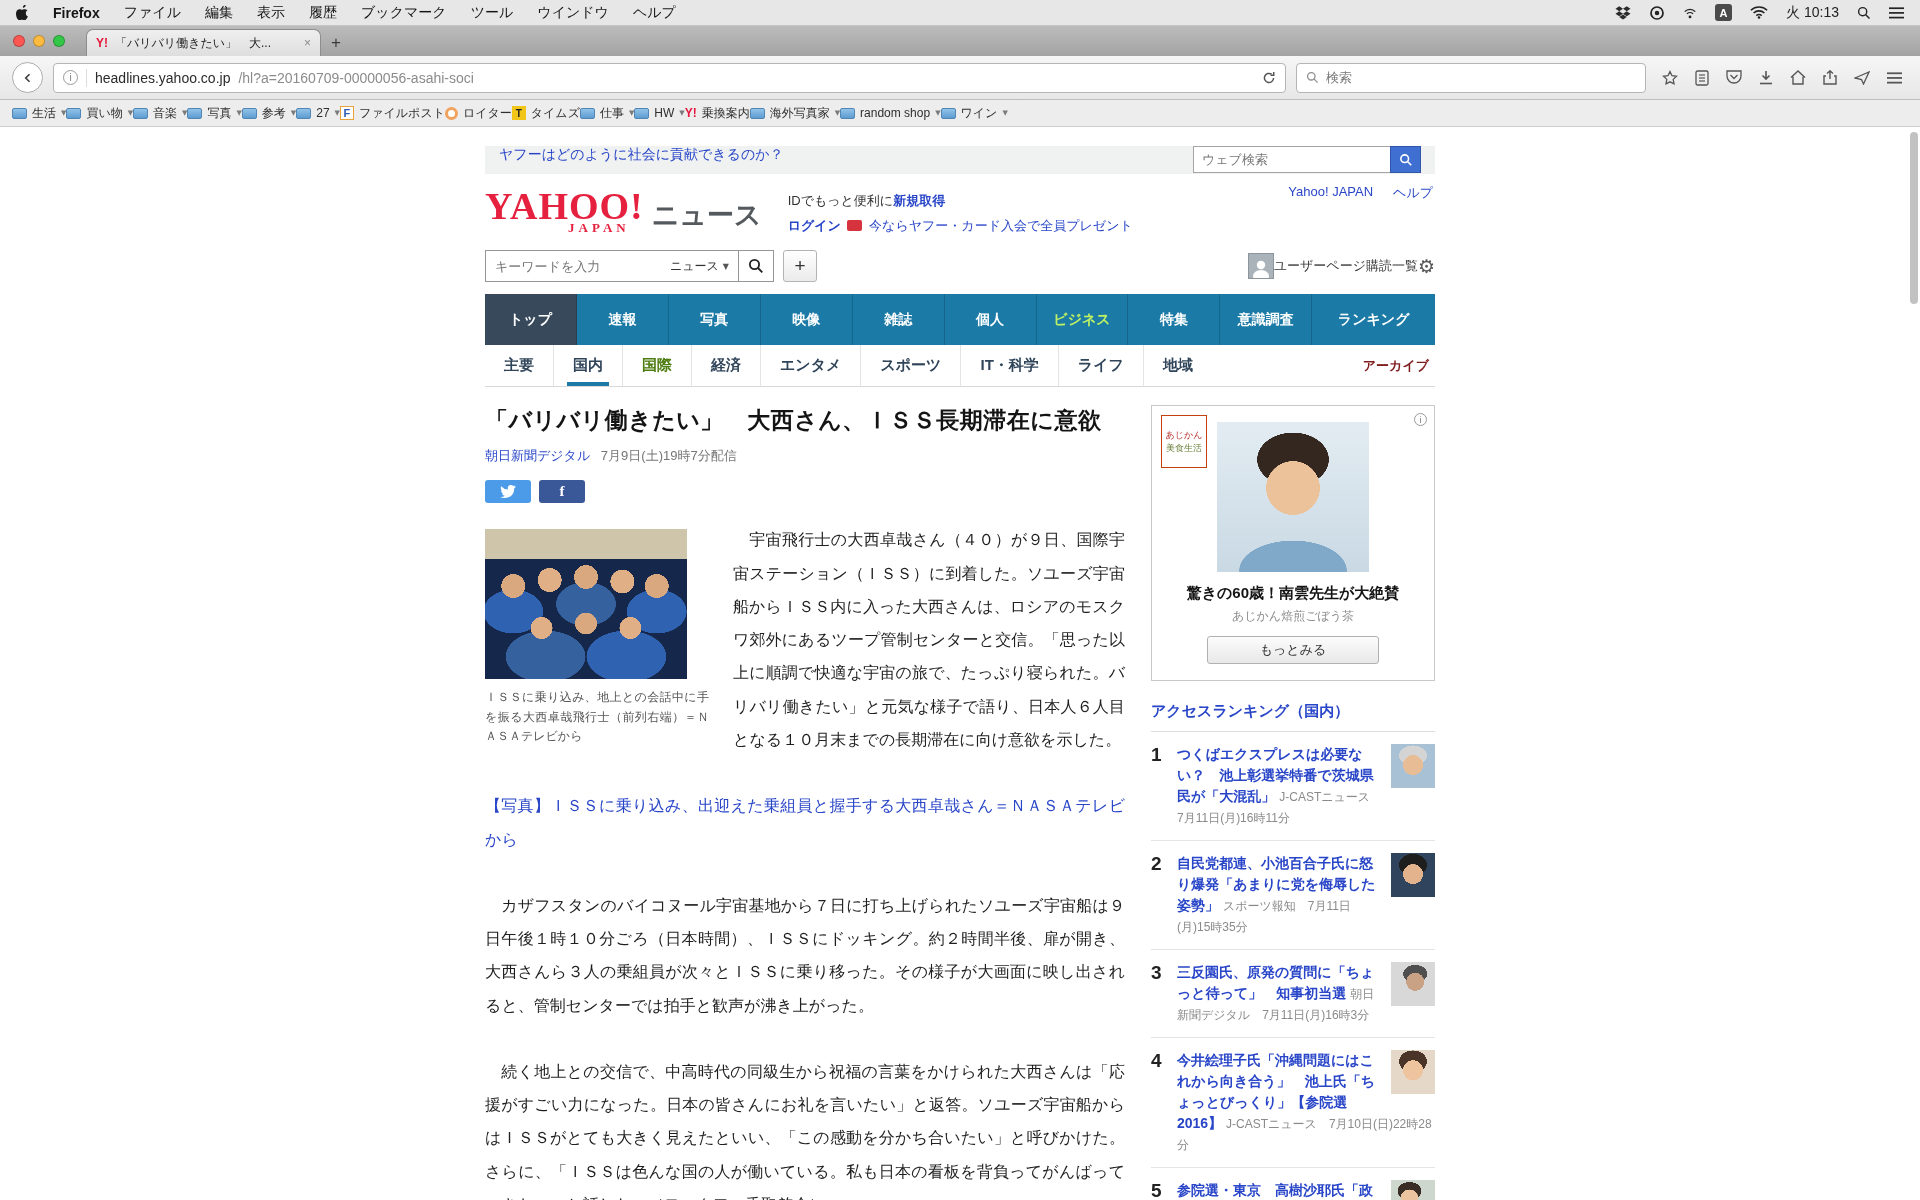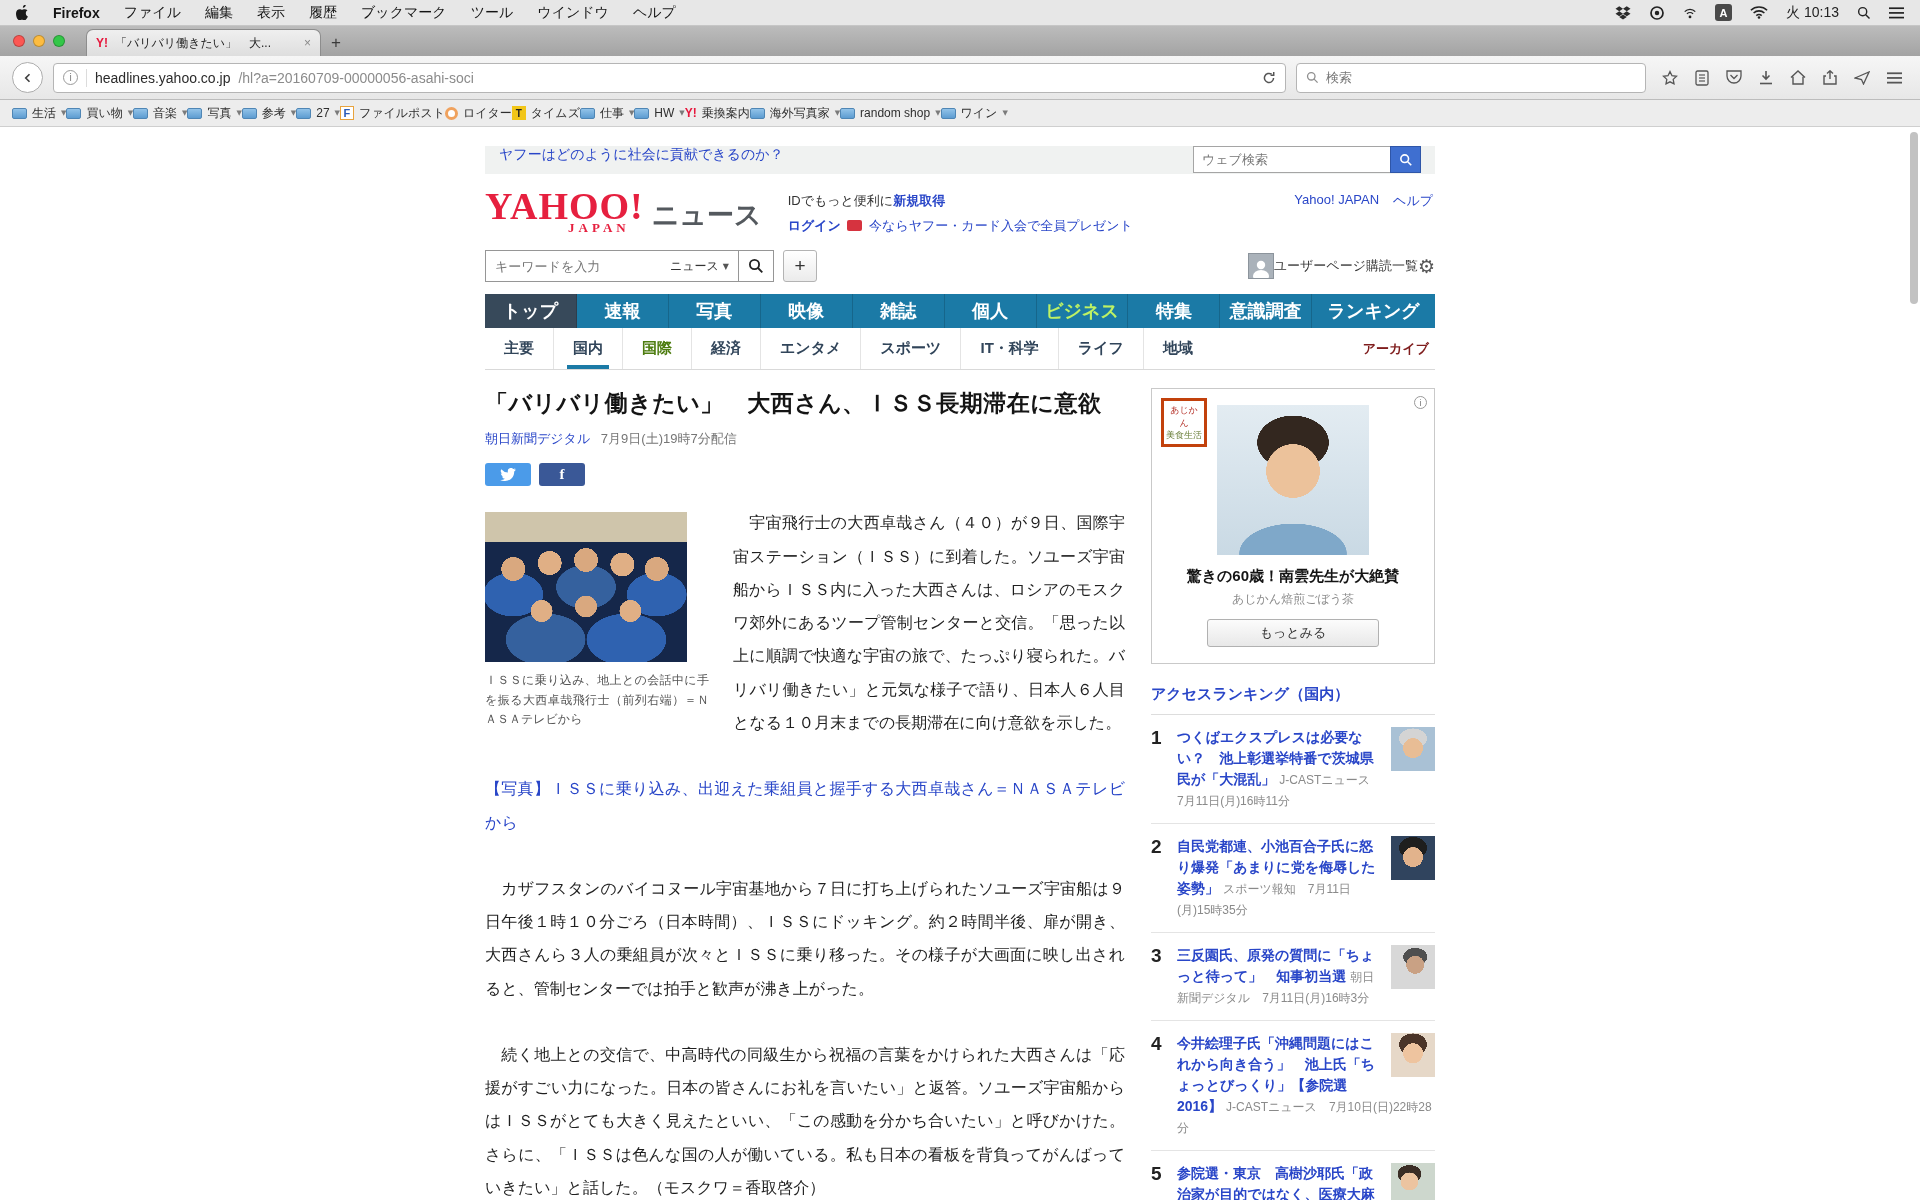--- a/index.html
+++ b/index.html
@@ -78,40 +78,40 @@
   .header{position:relative;padding:13px 0 8px;display:flex;align-items:flex-start}
   .logo{font-family:"Liberation Serif","DejaVu Serif",serif;color:#e6203f;line-height:1}
   .logo-main{font-size:38px;font-weight:bold;letter-spacing:1px}
   .logo-sub{font-size:13px;font-weight:bold;letter-spacing:4px;text-align:right;margin-top:-4px;padding-right:14px}
   .service{font-size:27px;font-weight:bold;color:#54595e;margin:10px 0 0 8px}
   .acct{margin-left:26px;font-size:13px;line-height:1.9;margin-top:2px;color:#333}
   .blue{color:#2946c8}
   .bluebold{color:#2946c8;font-weight:bold}
   .cardicon{display:inline-block;width:15px;height:11px;background:#d6333f;border-radius:2px;
     vertical-align:-1px;margin:0 3px}
-  .helplinks{position:absolute;right:2px;top:18px;font-size:13px;display:flex;gap:14px}
+  .helplinks{position:absolute;right:2px;top:10px;font-size:13px;display:flex;gap:20px}
 
   .searchrow{display:flex;align-items:center;margin:4px 0 12px}
   .kwbox{width:254px;height:32px;border:1px solid #969696;background:#fff;display:flex;
     align-items:center;padding:0 9px;gap:6px}
   .kwbox input{border:none;outline:none;flex:1;font-size:13px;min-width:0;
     font-family:"Liberation Sans","DejaVu Sans",sans-serif}
   .scope{font-size:12px;color:#333;display:flex;align-items:center;gap:4px;flex:none}
   .scope .arr{font-size:8px;color:#555;font-family:"DejaVu Sans",sans-serif}
   .sbtn{width:36px;height:32px;border:1px solid #969696;margin-left:-1px;background:#fff;
     display:flex;align-items:center;justify-content:center;color:#222}
   .plusbtn{width:34px;height:32px;border:1px solid #b3b3b3;border-radius:3px;margin-left:9px;
     background:linear-gradient(#fff,#ebebeb);font-size:19px;color:#333;display:flex;
     align-items:center;justify-content:center}
   .userarea{margin-left:auto;display:flex;align-items:center;font-size:13px;color:#333}
   .usericon{width:26px;height:26px;background:#aab2ba;border:1px solid #8c949c;display:flex;
     align-items:flex-end;justify-content:center;overflow:hidden}
   .gear{font-size:19px;color:#555;font-family:"DejaVu Sans",sans-serif}
 
-  .mainnav{display:flex;height:34px;background:#1b7aa6;color:#fff;font-size:18px;font-weight:bold}
+  .mainnav{display:flex;height:51px;background:#1b7aa6;color:#fff;font-size:14px;font-weight:bold}
   .mn{flex:1;display:flex;align-items:center;justify-content:center;border-right:1px solid rgba(0,0,0,.16)}
   .mn:last-child{border-right:none;flex:1.35}
   .mn.active{background:#37495a}
 
   .subnav{display:flex;align-items:center;height:42px;border-bottom:1px solid #d9d9d9;
     font-size:15px;font-weight:bold;color:#31455a}
   .sn{padding:0 19px;position:relative;height:100%;display:flex;align-items:center}
   .sn + .sn{border-left:1px solid #e4e4e4}
   .sn.active::after{content:"";position:absolute;left:13px;right:13px;bottom:0;height:4px;background:#1b7aa6}
   .archive{margin-left:auto;font-size:13px;color:#7f1d1d;padding-right:6px}
@@ -145,21 +145,21 @@
     radial-gradient(ellipse 40px 26px at 30% 85%,#35619e 99%,transparent 100%),
     radial-gradient(ellipse 40px 26px at 70% 85%,#2f62b0 99%,transparent 100%),
     linear-gradient(#cfc5ab 0 20%,transparent 20%),
     #15274a}
   .caption{font-size:12px;color:#555;line-height:1.6;margin-top:9px}
   .p{margin-bottom:33px}
   .plink{color:#2946c8}
 
   
   .adbox{border:1px solid #c9c9c9;position:relative;padding:12px 10px 16px;text-align:center;background:#fff}
-  .ad-logo{position:absolute;left:9px;top:9px;width:46px;border:3px solid #c2410c;padding:3px 2px;
+  .ad-logo{position:absolute;left:9px;top:9px;width:46px;border:1px solid #c2410c;padding:13px 2px;
     font-size:9px;color:#b5322a;line-height:1.35;text-align:center}
   .ad-logo .l2{color:#6a7f3a}
   .ad-info{position:absolute;right:7px;top:7px;width:13px;height:13px;border:1px solid #9a9a9a;
     border-radius:50%;font-size:9px;color:#777;display:flex;align-items:center;justify-content:center}
   .ad-photo{width:152px;height:150px;margin:4px auto 12px;background:
     radial-gradient(circle 27px at 50% 44%,#ecc29b 99%,transparent 100%),
     radial-gradient(ellipse 36px 27px at 50% 25%,#33271f 99%,transparent 100%),
     radial-gradient(ellipse 54px 30px at 50% 99%,#7fa8c9 99%,transparent 100%),
     linear-gradient(#e3ecf2,#c9d9e4)}
   .ad-title{font-size:15px;font-weight:bold;color:#141414}

